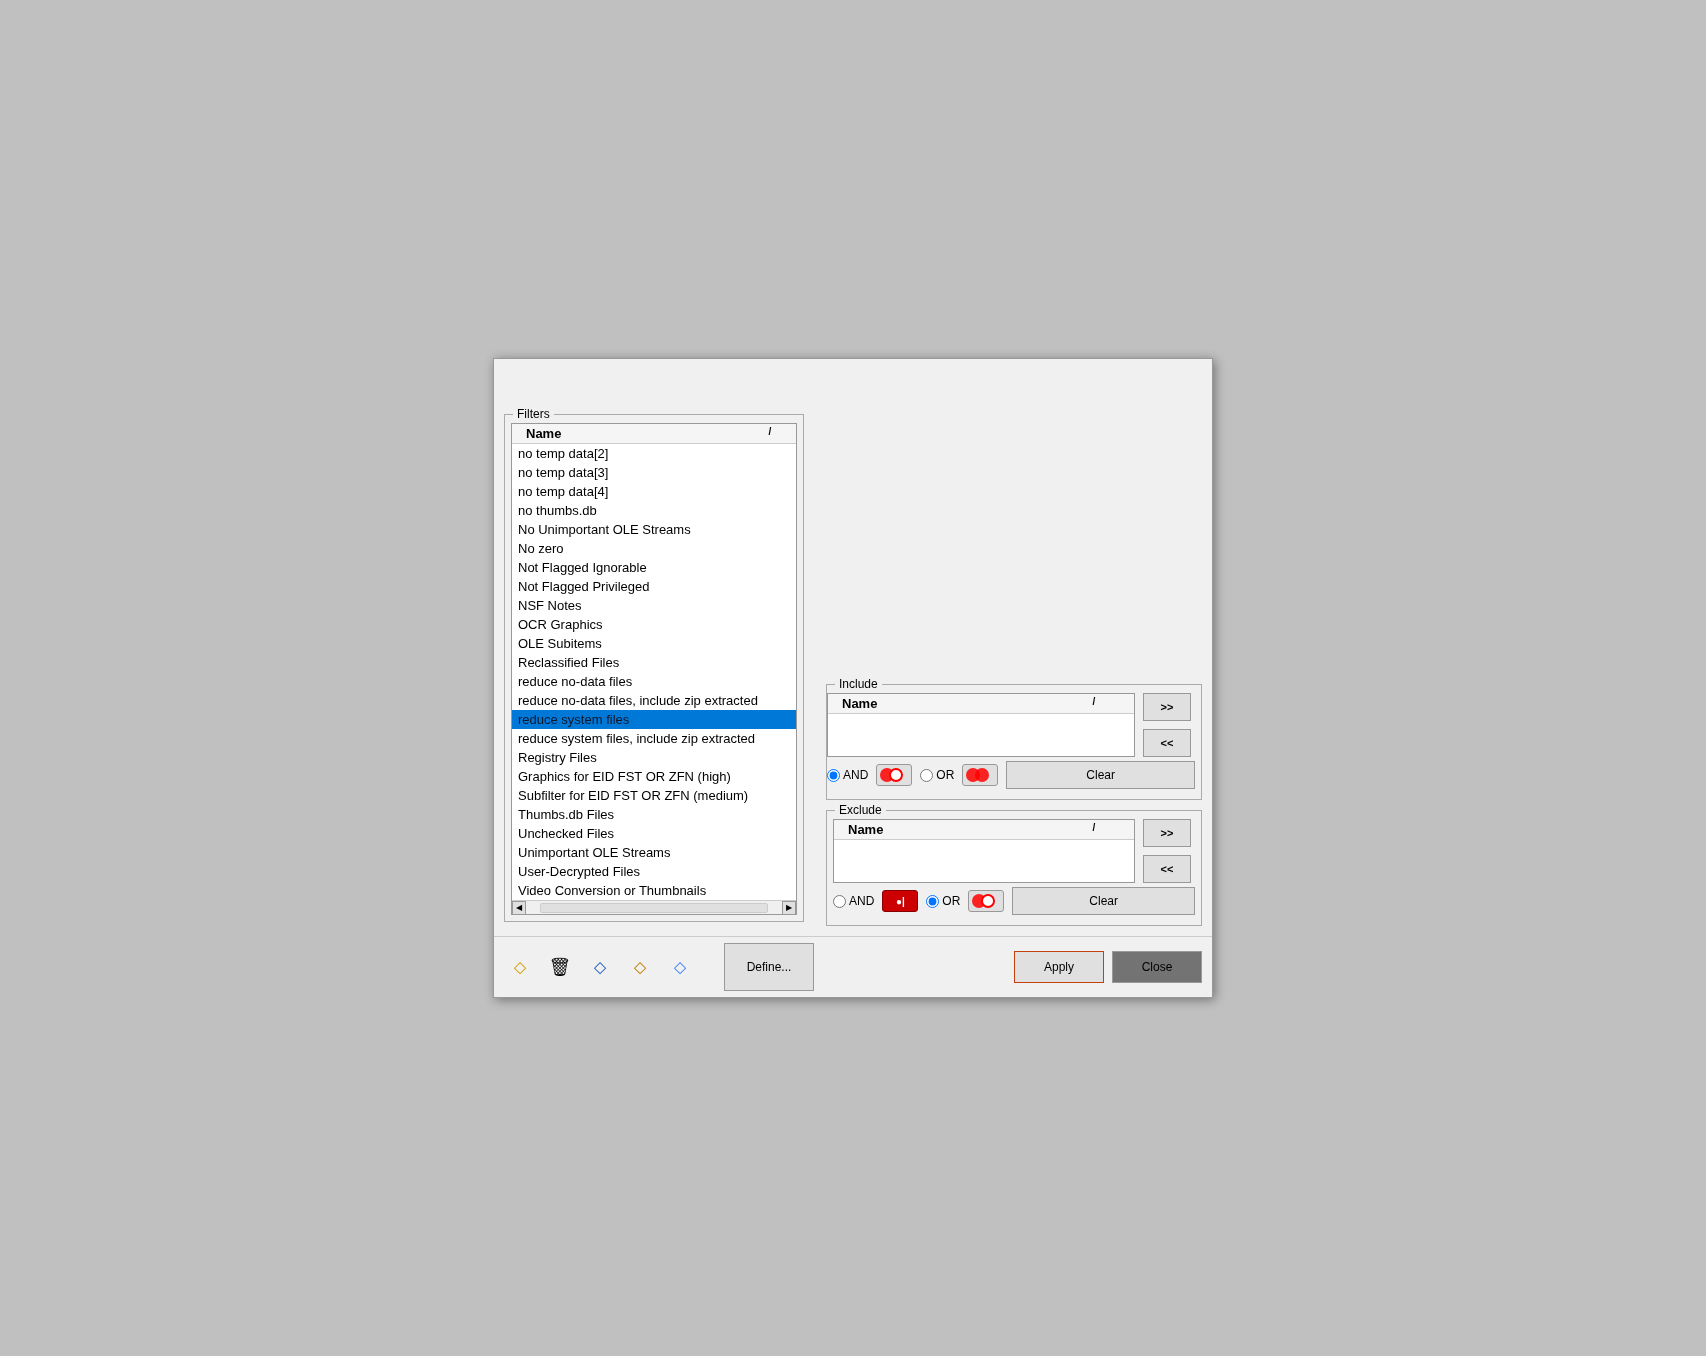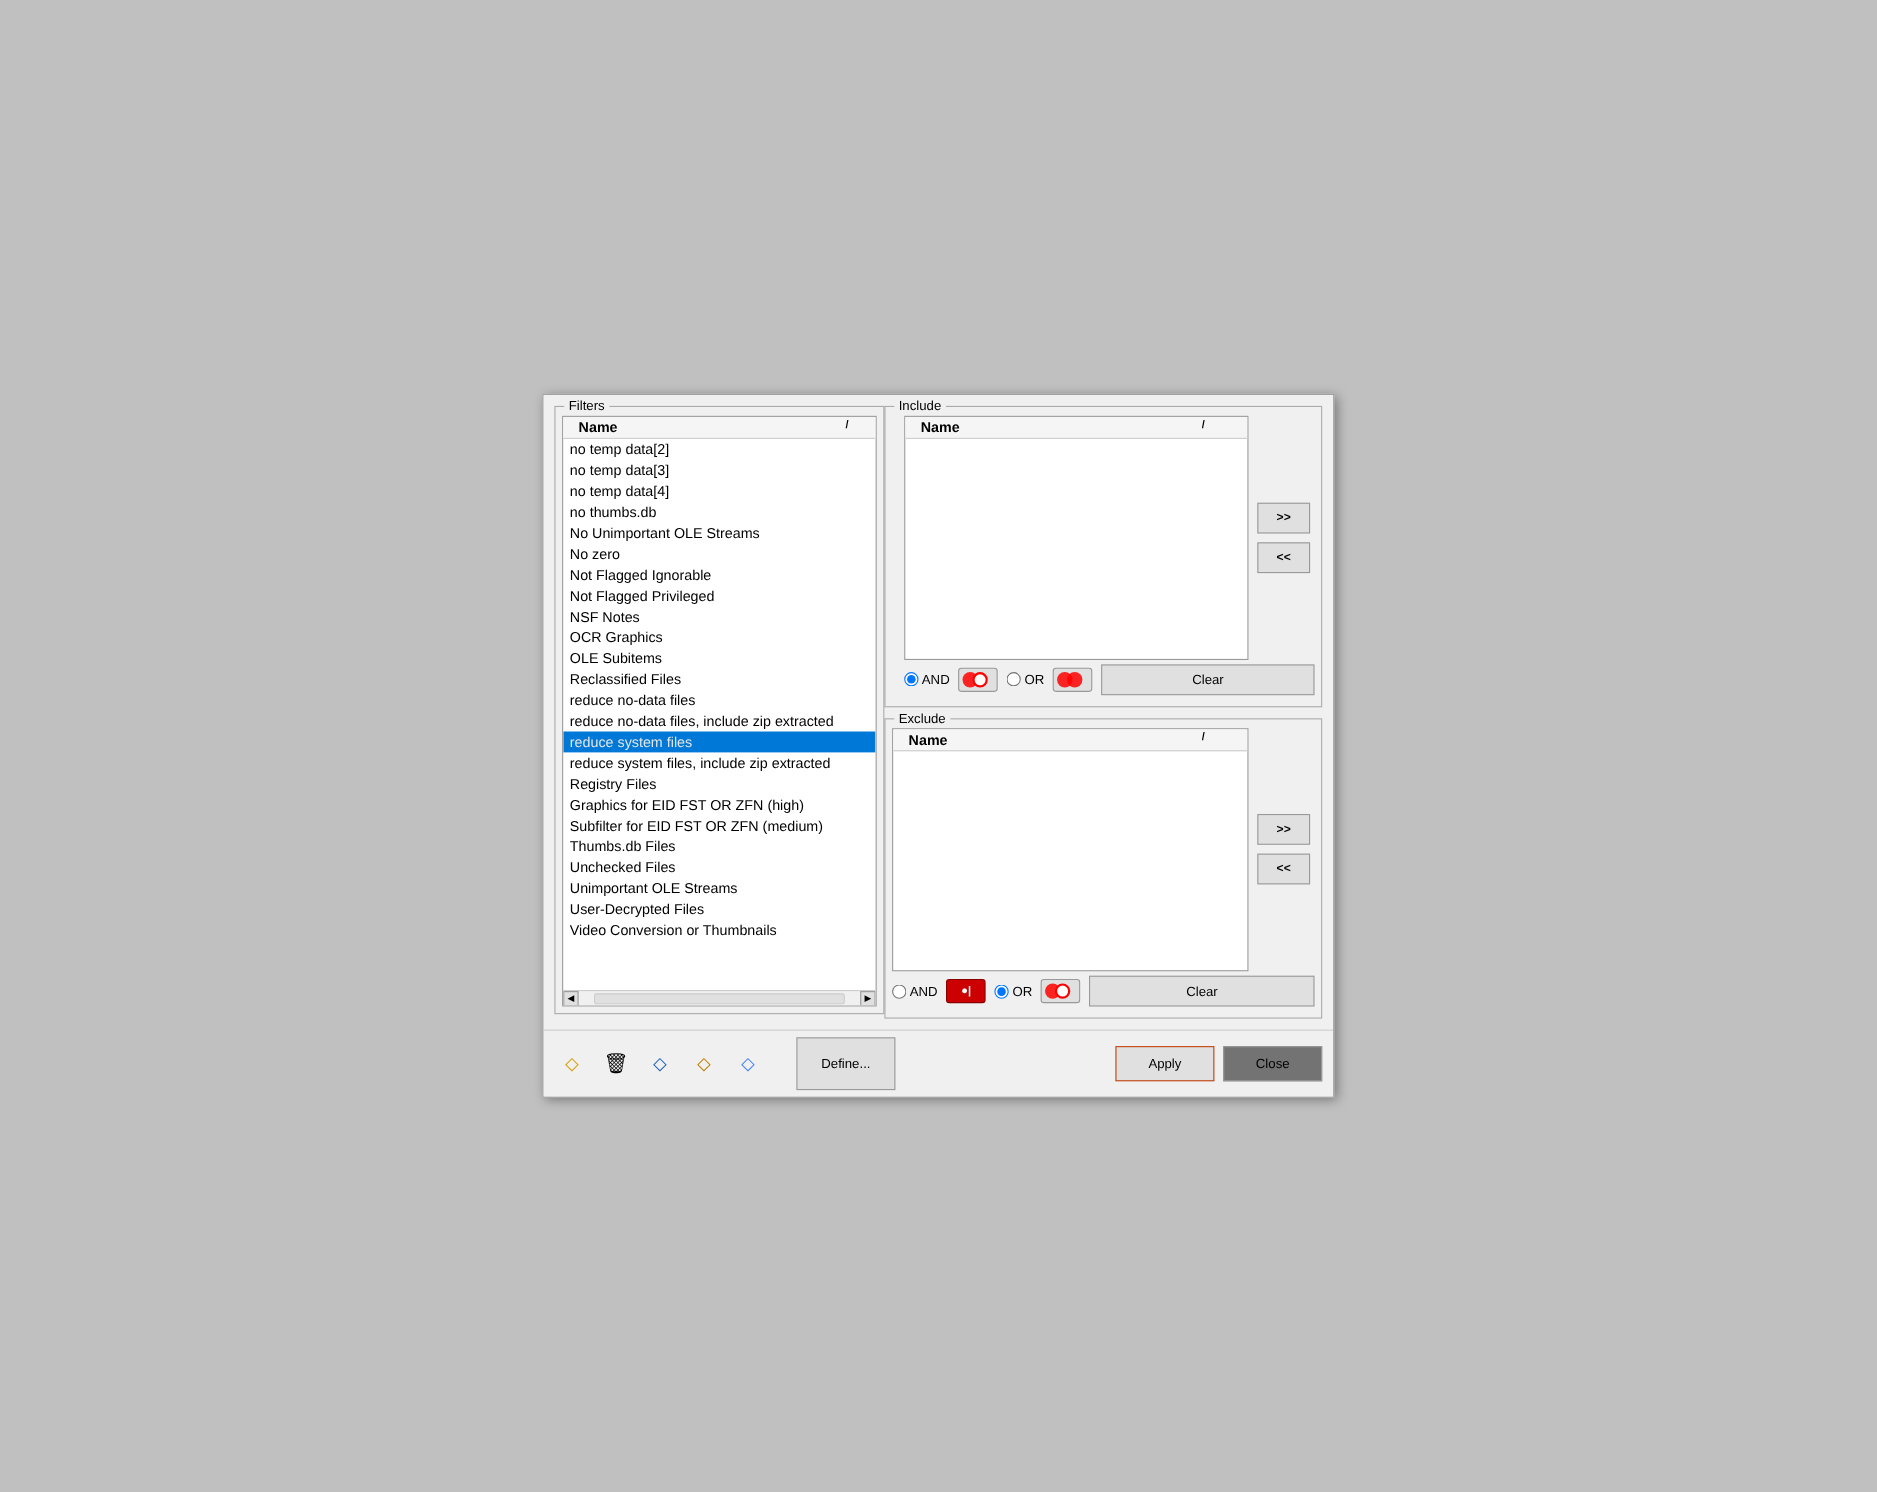--- a/index.html
+++ b/index.html
@@ -42,21 +42,22 @@
       cursor: pointer;
       display: flex;
       align-items: center;
       justify-content: center;
       color: #333;
     }
     .dialog-body {
       display: flex;
       flex: 1;
       padding: 10px;
-      gap: 0;
+      gap: 22px;
+      align-items: flex-end;
     }
     .left-panel {
       display: flex;
       flex-direction: column;
       gap: 0;
       width: 300px;
       flex-shrink: 0;
     }
     .list-container {
       border: 1px solid #999;
@@ -87,21 +88,21 @@
       overflow-y: auto;
       flex: 1;
     }
     .list-item {
       padding: 2px 6px;
       cursor: pointer;
       white-space: nowrap;
       overflow: hidden;
       text-overflow: ellipsis;
     }
-    .list-item.selected { background: #0078d7; color: #e5e5e5; }
+    .list-item.selected { background: #0078d7; color: #0f172a; }
     .middle-btns {
       display: flex;
       flex-direction: column;
       justify-content: center;
       gap: 8px;
       padding: 0 4px;
     }
     .transfer-btn {
       width: 48px;
       height: 28px;
@@ -318,21 +319,21 @@
             <div class="horiz-arrow">◀</div>
             <div class="horiz-scroll-track"></div>
             <div class="horiz-arrow">▶</div>
           </div>
         </div>
       </div>
     </div>
 
     <div style="flex:1; display:flex; flex-direction:column; gap:10px;">
 
-      <div style="border:1px solid #aaa; padding:8px 6px 6px 17px; flex:1; display:flex; flex-direction:column; position:relative;">
+      <div style="border:1px solid #aaa; padding:8px 6px 6px 0; flex:1; display:flex; flex-direction:column; position:relative;">
         <span style="position:absolute;top:-8px;left:8px;background:#f0f0f0;padding:0 4px;font-size:12px;">Include</span>
         <div style="display:flex; gap:4px; flex:1;">
 
           <div class="list-container" style="flex:1;">
             <div class="list-header">
               <span class="list-header-name">Name</span>
               <span class="list-header-sort">/</span>
               <span style="width:30px;"></span>
             </div>
             <div class="list-scroll">

